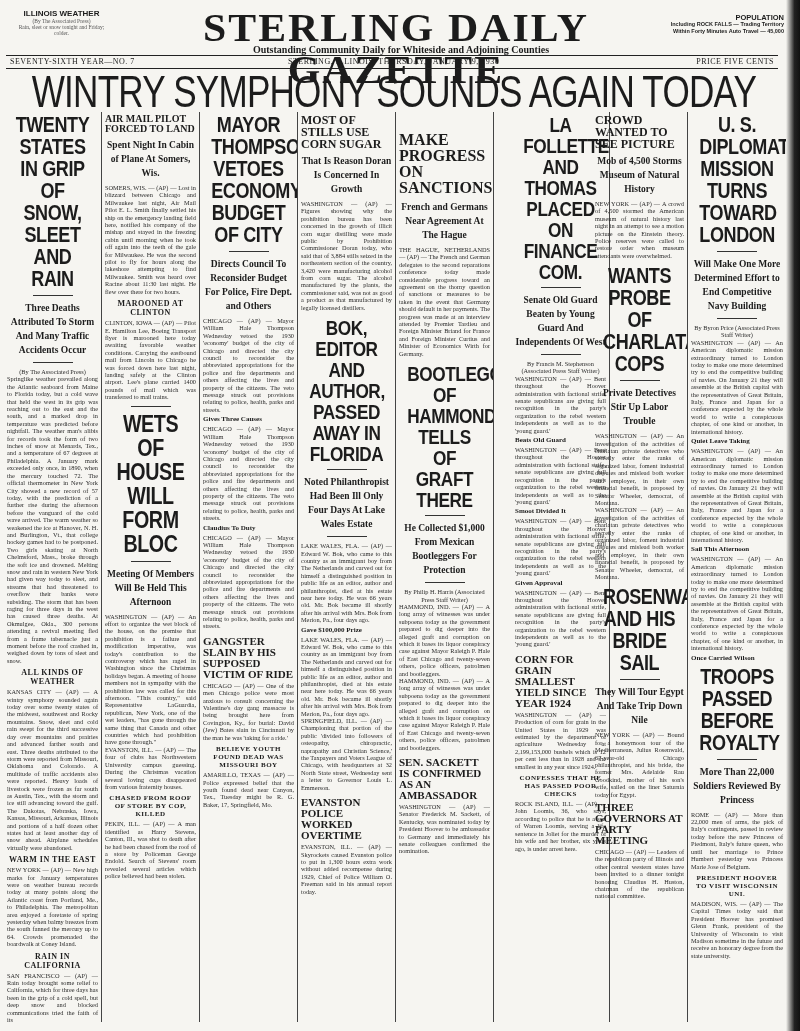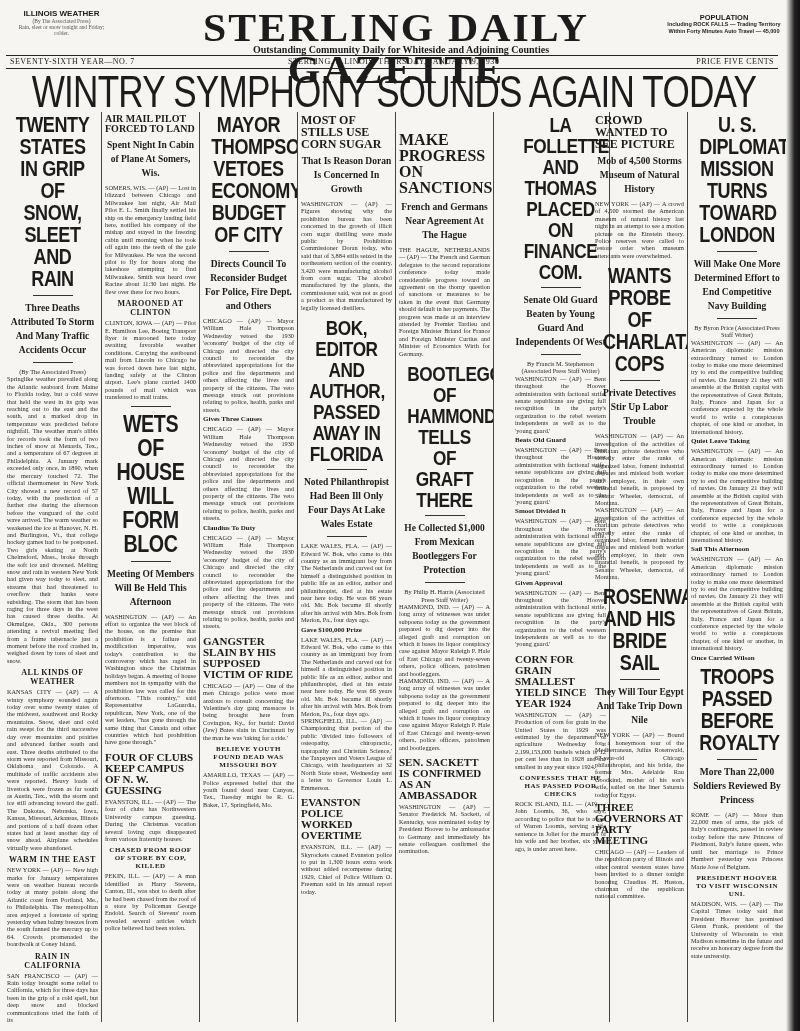--- a/index.html
+++ b/index.html
@@ -5,21 +5,21 @@
   html,body{margin:0;padding:0;}
   body{width:800px;height:1031px;overflow:hidden;background:#f4f3ef;color:#1c1c1c;font-family:"Liberation Serif","DejaVu Serif",serif;position:relative;}
   .page{position:absolute;left:0;top:0;width:800px;height:1031px;background:#f6f5f1;}
   .edge-right{position:absolute;right:0;top:0;width:14px;height:1031px;background:linear-gradient(90deg,#f6f5f1 0,#222 60%,#111 100%);}
   .masthead{position:absolute;left:6px;top:0;width:780px;height:56px;}
   .weather{position:absolute;left:8px;top:10px;width:95px;text-align:center;font-size:7px;line-height:8px;}
   .weather .t{font-weight:bold;font-size:8px;font-family:"Liberation Sans",sans-serif;}
   .weather .s{color:#555;font-size:5.5px;line-height:6px;}
   .title{position:absolute;left:130px;top:6px;width:520px;text-align:center;font-family:"Liberation Serif",serif;font-weight:bold;font-size:41px;letter-spacing:2px;line-height:42px;transform:scaleX(1.02);}
   .tagline{position:absolute;left:245px;top:44px;width:300px;text-align:center;font-size:10px;font-weight:bold;}
-  .pop{position:absolute;left:658px;top:14px;width:120px;text-align:center;font-family:"Liberation Sans",sans-serif;font-size:5.5px;line-height:7px;font-weight:bold;}
+  .pop{position:absolute;left:658px;top:14px;width:120px;text-align:right;font-family:"Liberation Sans",sans-serif;font-size:5.5px;line-height:7px;font-weight:bold;}
   .pop .t{font-size:7.5px;}
   .dateline{position:absolute;left:6px;top:55px;width:772px;height:12px;border-top:1.5px solid #222;border-bottom:1.5px solid #222;font-size:8px;line-height:12px;letter-spacing:.5px;}
   .dateline span{position:absolute;top:0;}
   .banner{position:absolute;left:2px;top:70px;width:784px;height:40px;font-family:"Liberation Sans Narrow","Liberation Sans",sans-serif;font-size:45px;line-height:44px;text-align:center;letter-spacing:-1px;white-space:nowrap;transform:scaleX(.78);transform-origin:0 0;width:1005px;}
   .col{position:absolute;top:112px;border-right:1px solid #444;overflow:hidden;padding:0 3px;box-sizing:border-box;}
   .hd{font-family:"Liberation Sans",sans-serif;font-weight:bold;text-align:center;line-height:1;letter-spacing:-.5px;margin:2px 0;}
   .hd.cond{transform:scaleX(.82);transform-origin:center;font-size:21px;}
   .hd.serif{font-family:"Liberation Serif",serif;letter-spacing:0;font-size:13px;text-align:left;}
   .deck{font-family:"Liberation Serif",serif;font-weight:bold;font-size:9.5px;text-align:center;line-height:14px;margin:4px 0;}
   .rule{width:40px;height:1px;background:#333;margin:5px auto;}
@@ -74,21 +74,20 @@
     <div class="hd serif" style="font-size:10px;">AIR MAIL PILOT FORCED TO LAND</div>
     <div class="deck">Spent Night In Cabin of Plane At Somers, Wis.</div>
     <div class="body">SOMERS, WIS. — (AP) — Lost in blizzard between Chicago and Milwaukee last night, Air Mail Pilot E. L. Smith finally settled his ship on the emergency landing field here, notified his company of the mishap and stayed in the freezing cabin until morning when he took off again into the teeth of the gale for Milwaukee. He was the second pilot to fly for hours along the lakeshore attempting to find Milwaukee. Smith was heard over Racine about 11:30 last night. He flew over there for two hours.</div>
     <div class="kicker">MAROONED AT CLINTON</div>
     <div class="body">CLINTON, IOWA — (AP) — Pilot E. Hamilton Lee, Boeing Transport flyer is marooned here today awaiting favorable weather conditions. Carrying the eastbound mail from Lincoln to Chicago he was forced down here last night, landing safely at the Clinton airport. Lee's plane carried 1400 pounds of mail which was transferred to mail trains.</div>
     <div class="rule"></div>
     <div class="hd cond" style="font-size:24px;">WETS OF HOUSE WILL FORM BLOC</div>
     <div class="rule"></div>
     <div class="deck">Meeting Of Members Will Be Held This Afternoon</div>
     <div class="body">WASHINGTON — (AP) — An effort to organize the wet block of the house, on the premise that prohibition is a failure and modification imperative, was today's contribution to the controversy which has raged in Washington since the Christmas holidays began. A meeting of house members not in sympathy with the prohibition law was called for this afternoon. "This country," said Representative LaGuardia, republican, New York, one of the wet leaders, "has gone through the same thing that Canada and other countries which had prohibition have gone through."</div>
-    <div class="hd serif" style="font-size:11px;margin-top:6px;">FOUR OF CLUBS KEEP CAMPUS OF N. W. GUESSING</div>
     <div class="body">EVANSTON, ILL. — (AP) — The four of clubs has Northwestern University campus guessing. During the Christmas vacation several loving cups disappeared from various fraternity houses.</div>
     <div class="kicker" style="font-size:7px">CHASED FROM ROOF OF STORE BY COP, KILLED</div>
     <div class="body">PEKIN, ILL. — (AP) — A man identified as Harry Stevens, Canton, Ill., was shot to death after he had been chased from the roof of a store by Policeman George Endold. Search of Stevens' room revealed several articles which police believed had been stolen.</div>
   </div>
 
   <div class="col" style="left:200px;width:98px;height:910px;">
     <div class="hd cond" style="font-size:22px;">MAYOR THOMPSON VETOES ECONOMY BUDGET OF CITY</div>
     <div class="rule"></div>
     <div class="deck">Directs Council To Reconsider Budget For Police, Fire Dept. and Others</div>
     <div class="body">CHICAGO — (AP) — Mayor William Hale Thompson Wednesday vetoed the 1930 'economy' budget of the city of Chicago and directed the city council to reconsider the abbreviated appropriations for the police and fire departments and others affecting the lives and property of the citizens. The veto message struck out provisions relating to police, health, parks and streets.</div>

